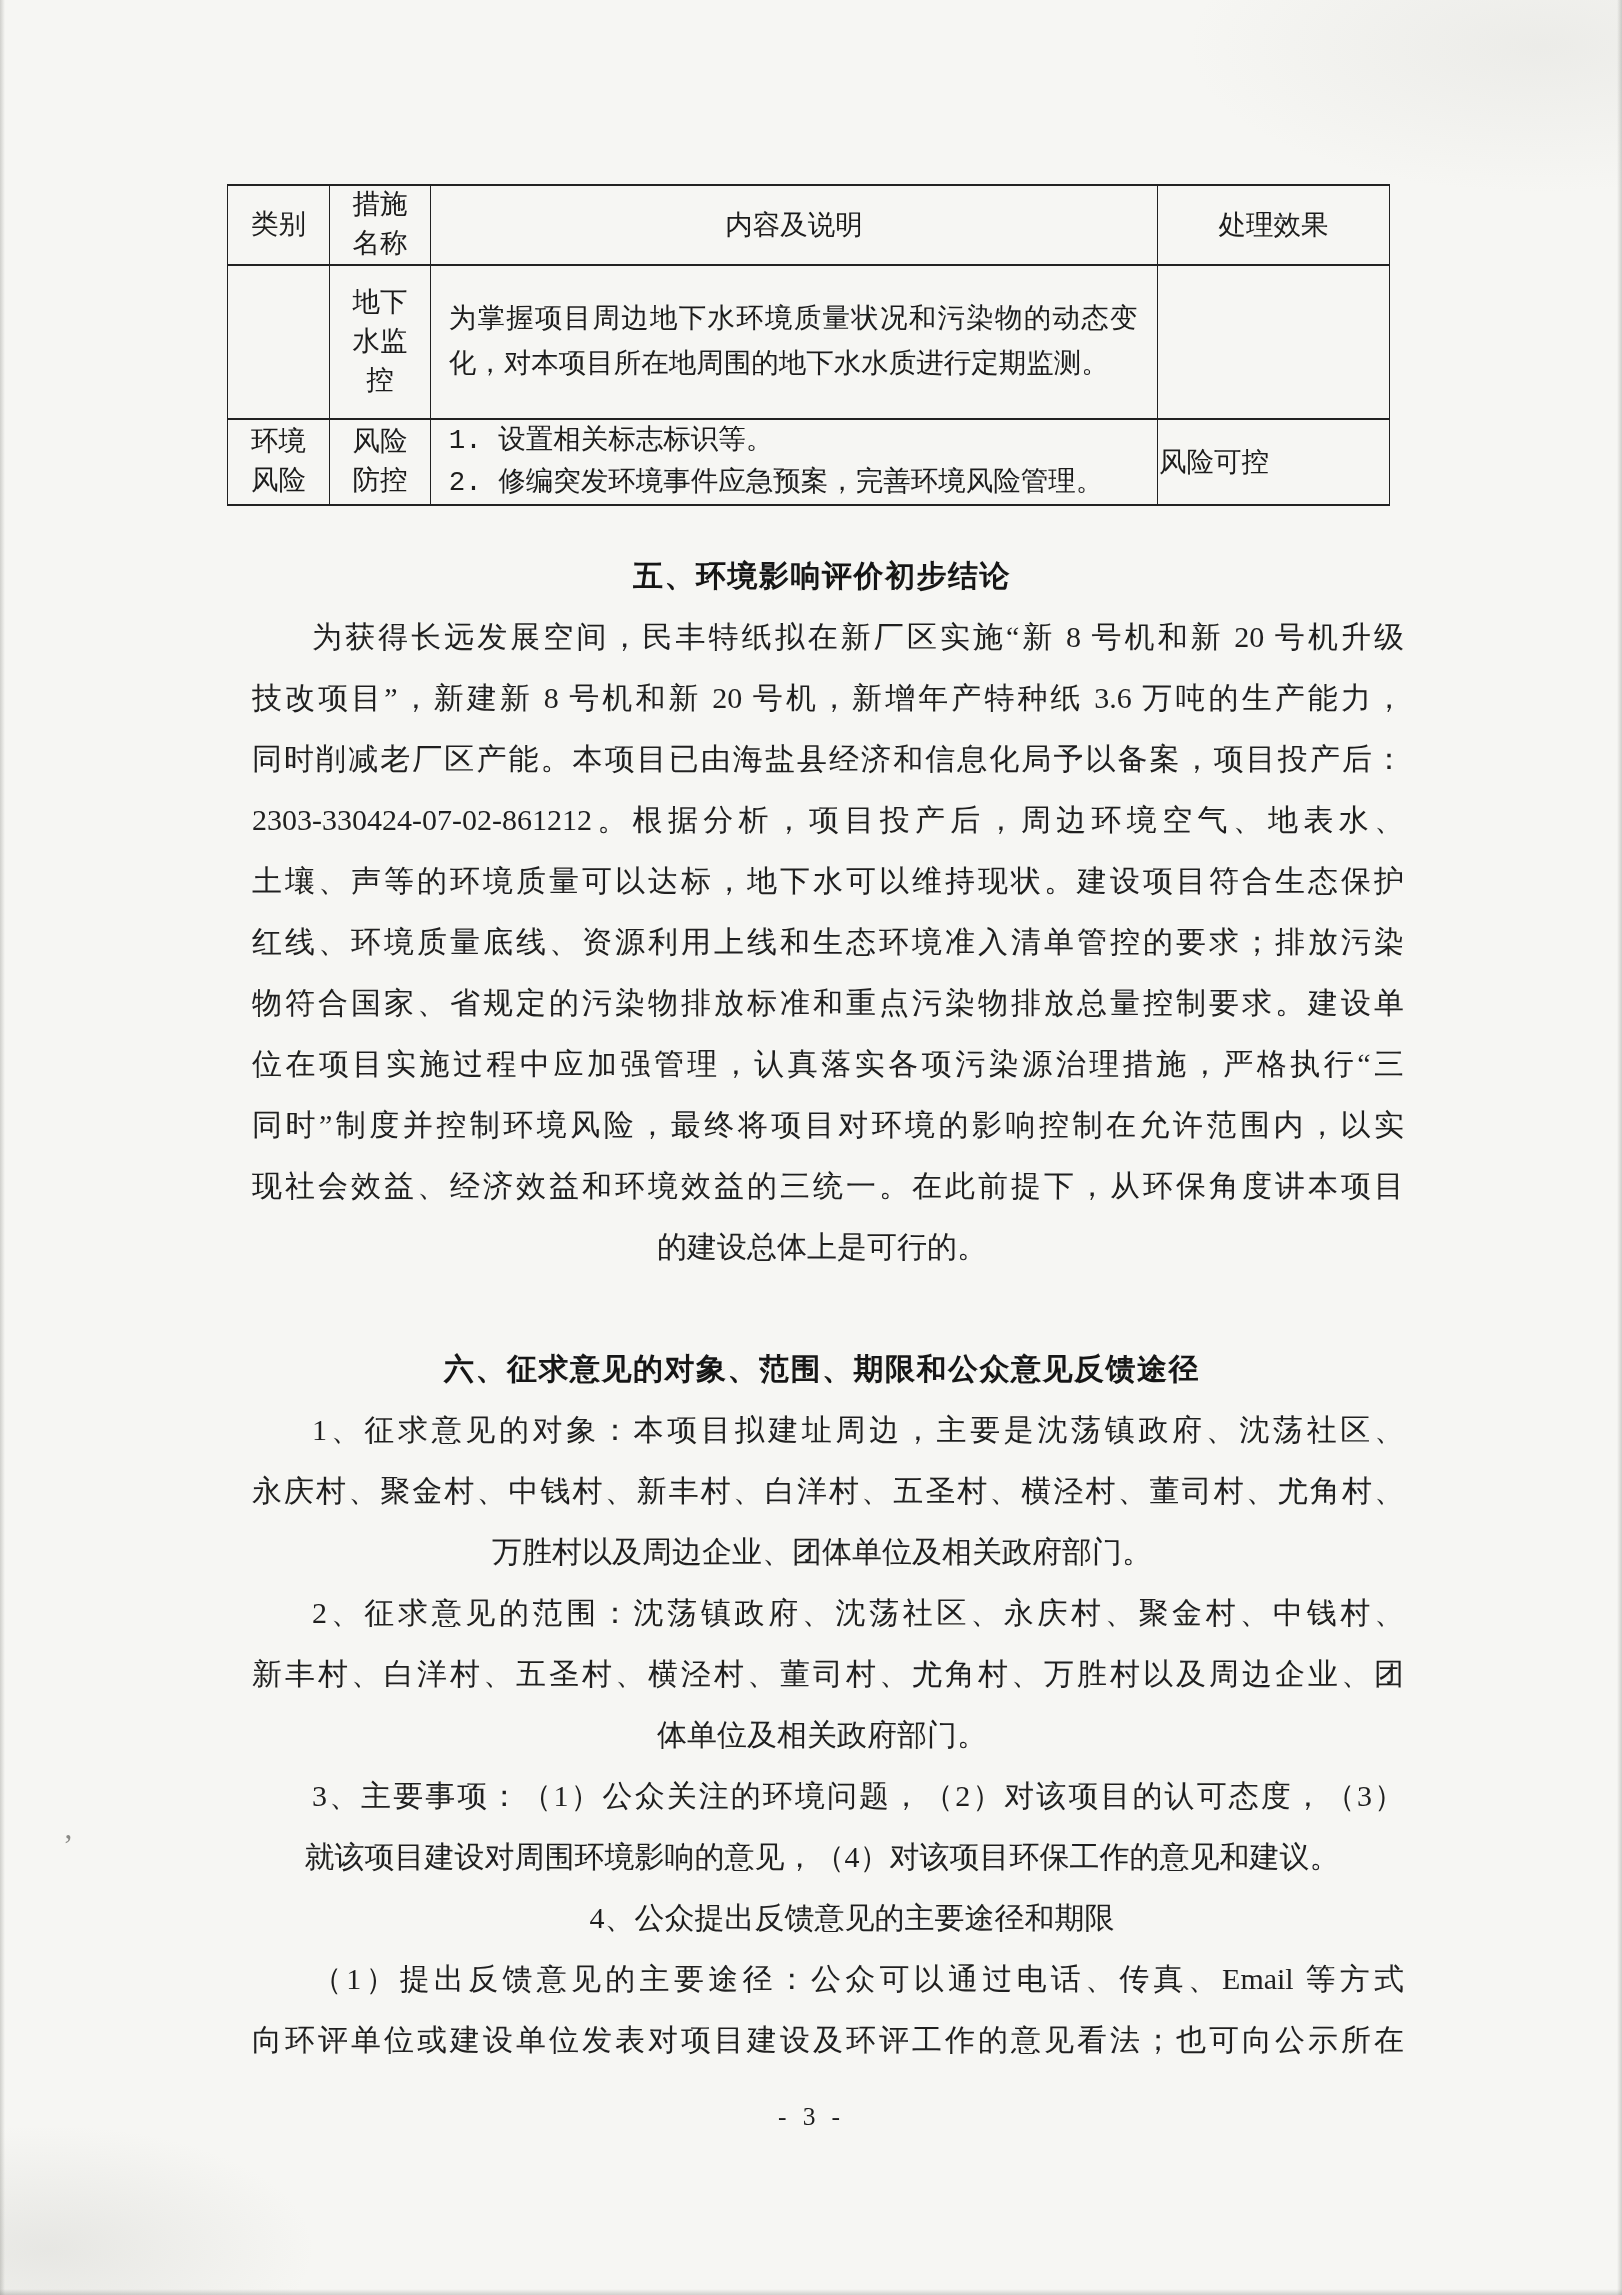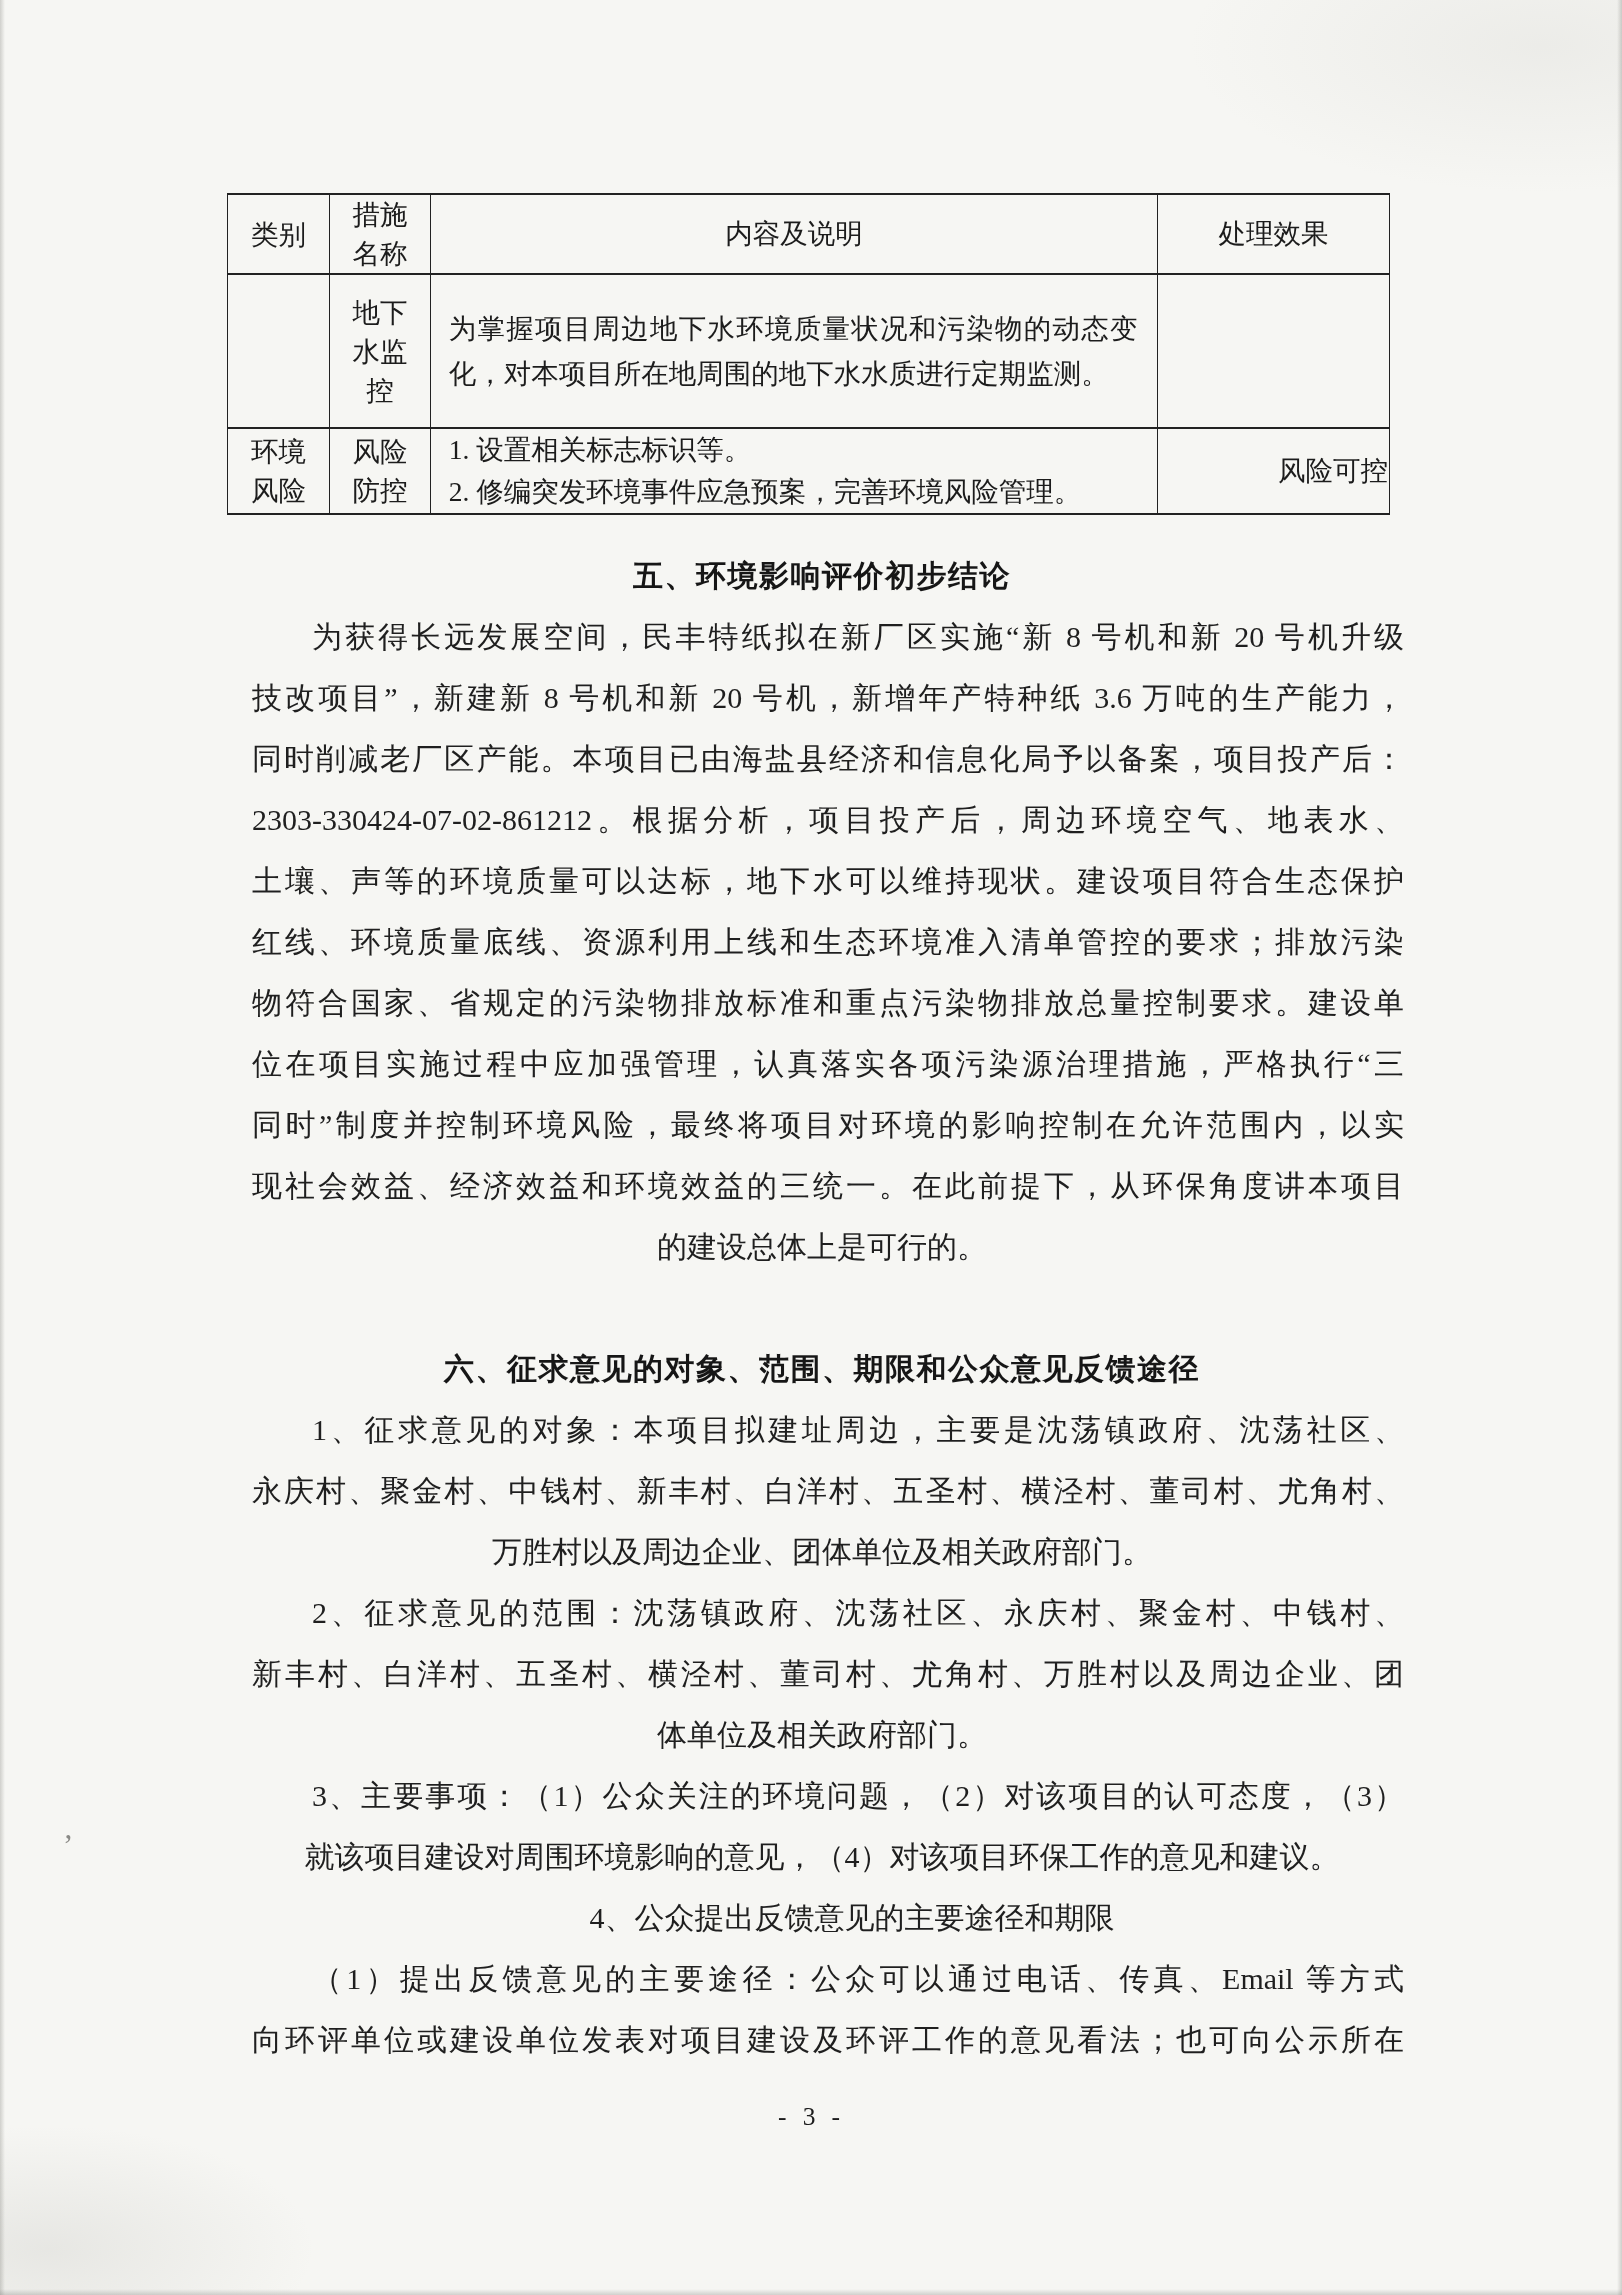--- a/index.html
+++ b/index.html
@@ -36,26 +36,27 @@
   }
   .stray-mark {
     position: absolute; left: 63px; top: 1828px;
     font-size: 31px; color: #8a8a86;
     font-family: "Liberation Serif", serif;
   }
 
   
   table.measures {
     position: absolute;
-    left: 227px; top: 193px;
+    left: 227px; top: 184px;
     width: 1162px;
     border-collapse: collapse;
     table-layout: fixed;
     font-size: 27.5px;
     color: #1c1c1c;
+    font-family: Liberation Mono, monospace;
   }
   table.measures col.c1 { width: 102px; }
   table.measures col.c2 { width: 101px; }
   table.measures col.c3 { width: 727px; }
   table.measures col.c4 { width: 232px; }
   table.measures th, table.measures td {
     border-left: 1.5px solid #222;
     border-right: 1.5px solid #222;
     border-top: 2.5px solid #222;
     border-bottom: 2.5px solid #222;
@@ -73,21 +74,21 @@
   th.h-content, th.h-effect { text-align: center; }
   td.cell-content {
     padding: 0 19.6px 0 17.7px;
     text-align: justify;
     line-height: 45px;
   }
   td.cell-content .item {
     text-align: left;
     line-height: 42px;
   }
-  td.cell-effect { text-align: right; }
+  td.cell-effect { text-align: left; }
 
   
   .flow {
     position: absolute;
     left: 240px; top: 545px;
     width: 1164px;
     font-size: 30px;
     line-height: 61px;
   }
   .flow .heading {

